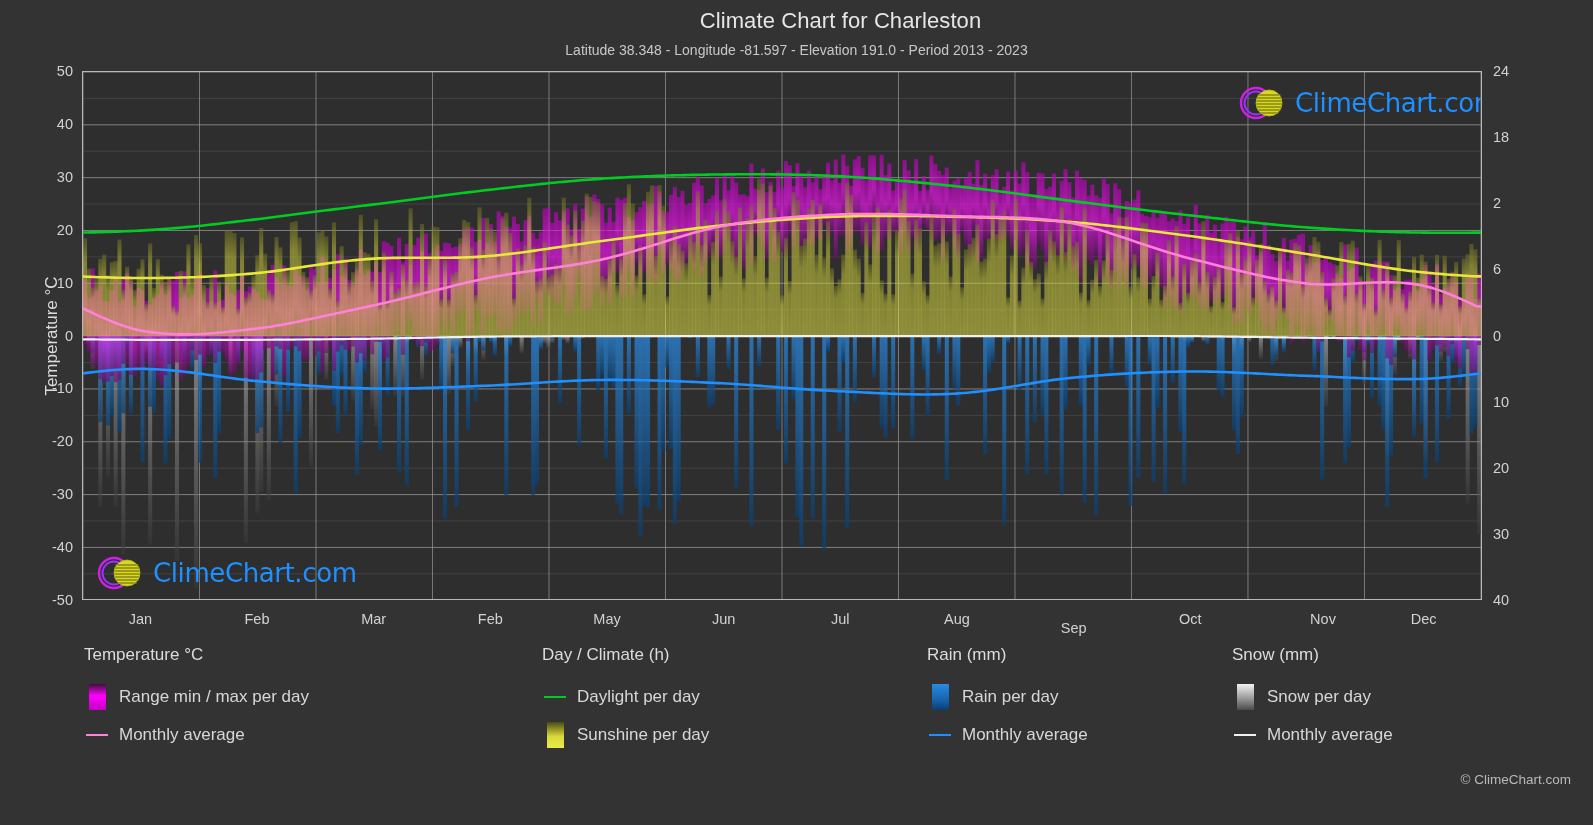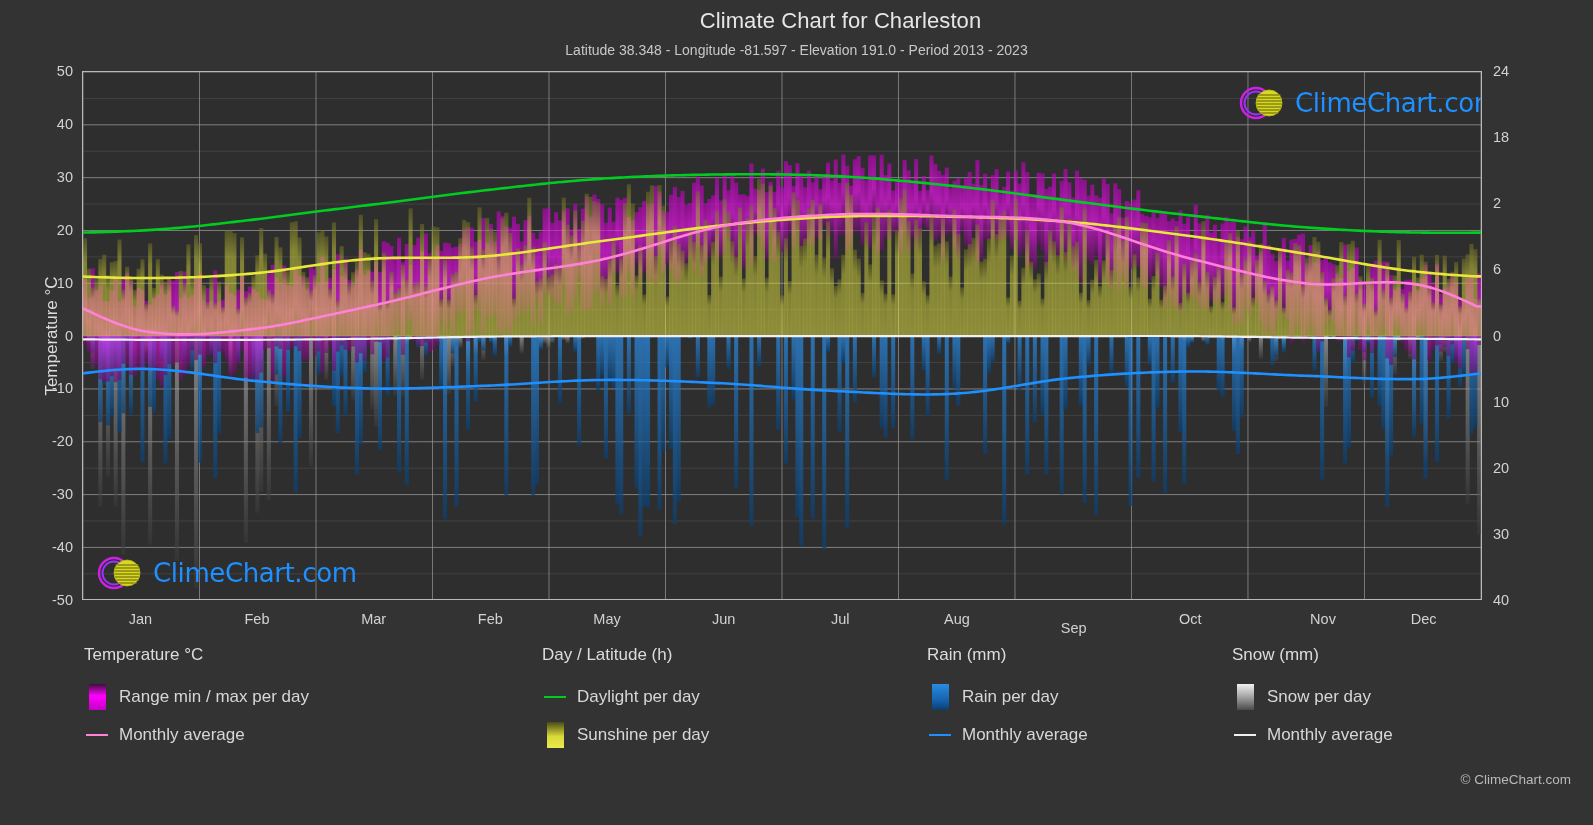--- a/index.html
+++ b/index.html
@@ -1356,21 +1356,21 @@
           <span class="legend-label">Range min / max per day</span>
         </div>
         <div class="legend-item">
           <span class="legend-key">
             <span class="lineswatch" style="background: rgb(255, 130, 214);"></span>
           </span>
           <span class="legend-label">Monthly average</span>
         </div>
       </div>
     <div class="legend-col" id="legend-col-1">
-        <div class="legend-heading">Day / Latitude (h)</div>
+        <div class="legend-heading">Day / Climate (h)</div>
         <div class="legend-item">
           <span class="legend-key">
             <span class="lineswatch" style="background: rgb(0, 204, 34);"></span>
           </span>
           <span class="legend-label">Daylight per day</span>
         </div>
         <div class="legend-item">
           <span class="legend-key">
             <span class="swatch" style="background: linear-gradient(rgb(74, 74, 24) 0%, rgb(216, 216, 58) 55%, rgb(234, 234, 76) 100%);"></span>
           </span>

